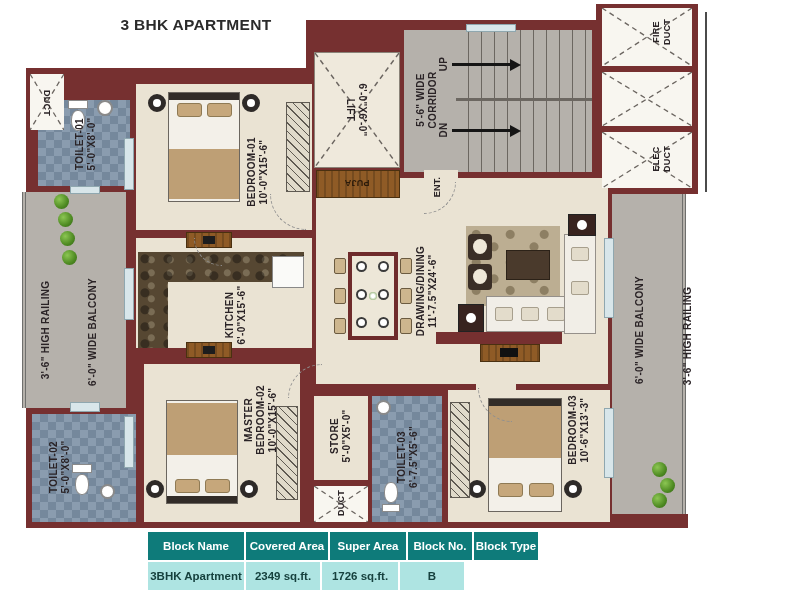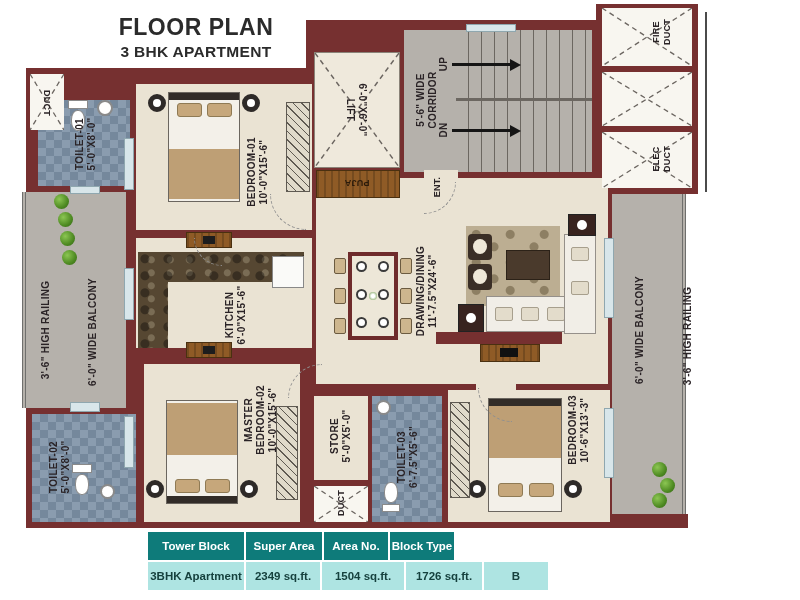--- a/index.html
+++ b/index.html
@@ -59,21 +59,20 @@
   .th{background:#0E7B7A;color:#fff;height:28px}
   .td{background:#AEE4E2;color:#16413E;height:28px}
   .w1{width:96px}.w2{width:74px}.w3{width:82px}.w4{width:76px}.w5{width:64px}.w6{width:64px}
 </style>
 </head>
 <body>
 
 <div class="canvas">
 
   <div class="title">
-    <div class="t1">FLOOR PLAN</div>
     <div class="t2">3 BHK APARTMENT</div>
   </div>
 
   <div class="abs wall" style="left:26px;top:68px;width:592px;height:460px"></div>
   <div class="abs wall" style="left:306px;top:20px;width:292px;height:160px"></div>
   <div class="abs wall" style="left:596px;top:4px;width:102px;height:190px"></div>
   <div class="abs wall" style="left:610px;top:184px;width:78px;height:10px"></div>
   <div class="abs wall" style="left:610px;top:514px;width:78px;height:14px"></div>
 
   <div class="abs gray" style="left:22px;top:192px;width:100px;height:216px;border-left:4px double #6F6F6D"></div>
@@ -334,27 +333,27 @@
     </div>
   <div class="vlabel" style="left:640px;top:330px">
       <span>6'-0" WIDE BALCONY</span>
     </div>
   <div class="vlabel" style="left:688px;top:336px">
       <span>3'-6" HIGH RAILING</span>
     </div>
 
   <div class="tbl">
     <div class="trow">
-      <div class="tcell th w1">Tower Block</div>
+      <div class="tcell th w1">Block Name</div>
+      <div class="tcell th w3">Covered Area</div>
       <div class="tcell th w4">Super Area</div>
-      <div class="tcell th w5">Area No.</div>
+      <div class="tcell th w5">Block No.</div>
       <div class="tcell th w6">Block Type</div>
     </div>
     <div class="trow">
       <div class="tcell td w1">3BHK Apartment</div>
       <div class="tcell td w2">2349 sq.ft.</div>
-      <div class="tcell td w3">1504 sq.ft.</div>
       <div class="tcell td w4">1726 sq.ft.</div>
       <div class="tcell td w5">B</div>
     </div>
   </div>
 
 </div>
 
 </body></html>

